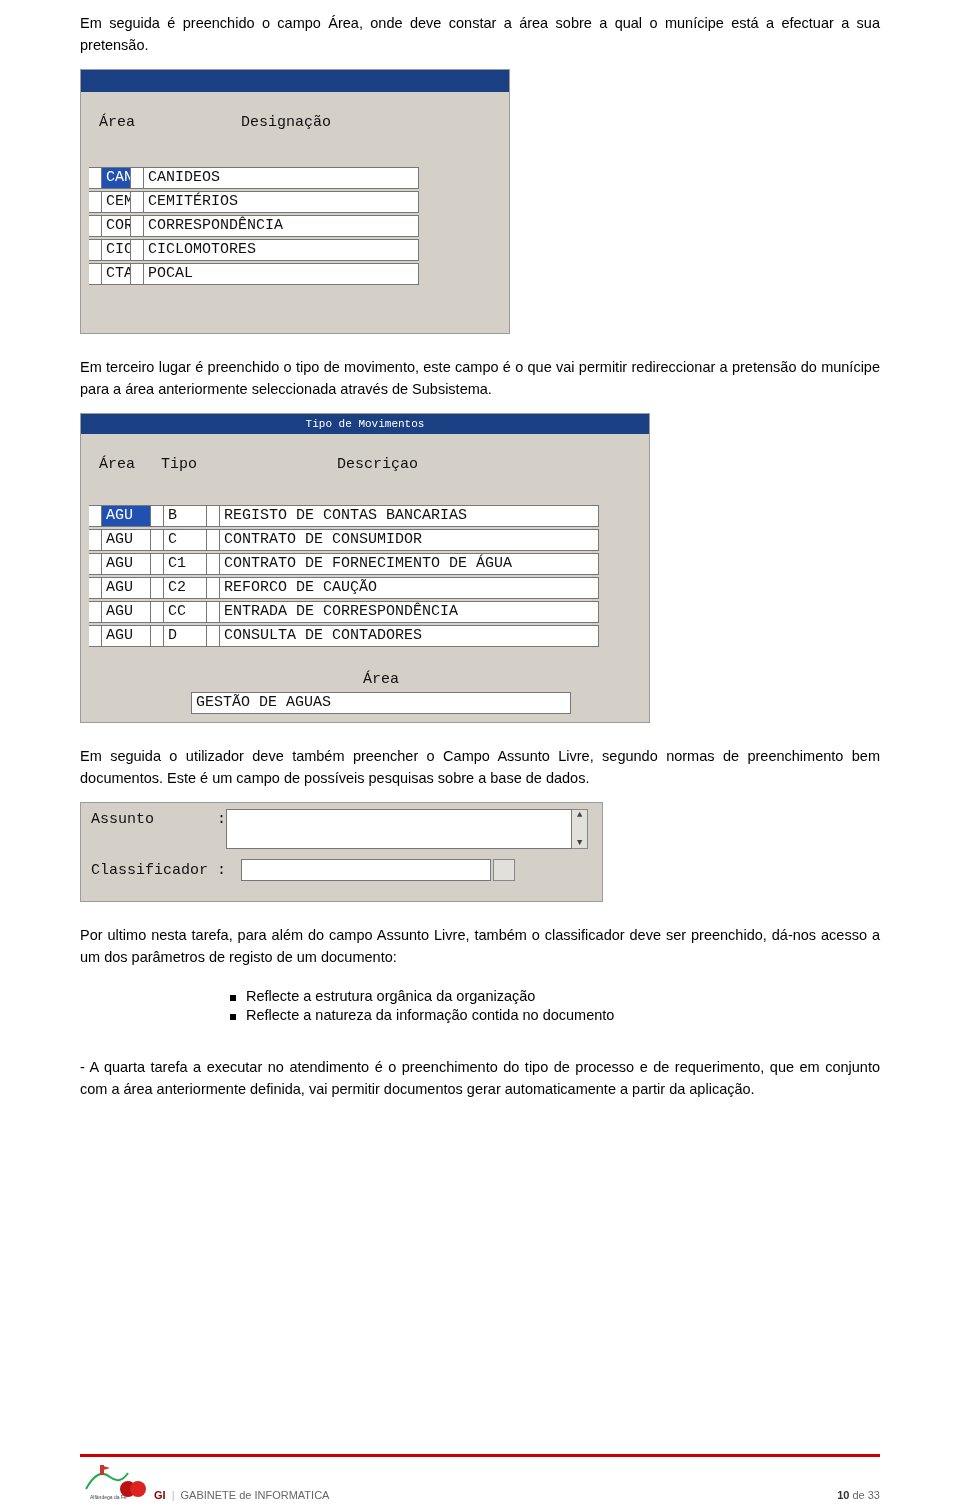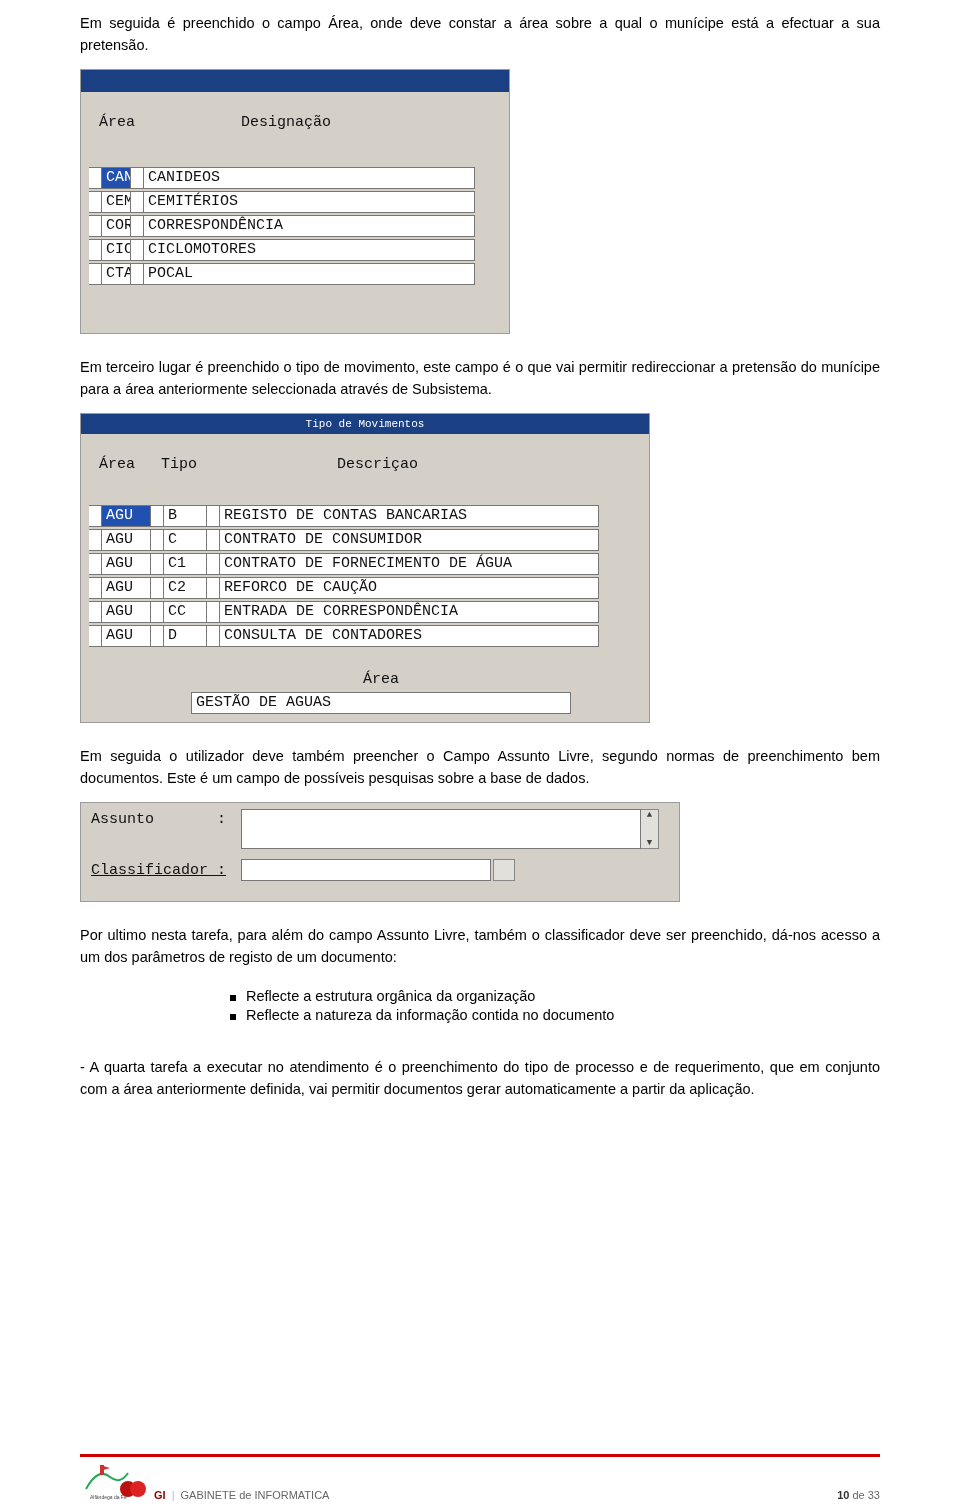--- a/index.html
+++ b/index.html
@@ -45,30 +45,30 @@
     padding: 1px 4px;
     height: 22px;
     line-height: 18px;
     white-space: nowrap;
     overflow: hidden;
   }
   .ufield.sel { background: #2050b0; color: #fff; }
   .gap-col { width: 12px; height: 22px; background: #fff; border: 1px solid #777; border-left: none; border-right: none; }
   
   .p1 .c-area { width: 30px; }
-  .p1 .c-desig { width: 332px; }
+  .p1 .c-desig { width: 276px; }
   
   .p2 .c-area { width: 50px; }
   .p2 .c-tipo { width: 44px; }
   .p2 .c-desc { width: 380px; }
   .p2-sub { padding: 8px 8px 8px 110px; }
   .p2-sub .sub-label { font-family: "Courier New", monospace; text-align: center; width: 380px; margin-bottom: 4px; }
   .p2-sub .sub-field { width: 380px; }
   
-  .p3 { padding: 6px 14px 10px 10px; width: 600px; }
+  .p3 { padding: 6px 14px 10px 10px; width: 523px; }
   .p3 .row3 { display: flex; align-items: flex-start; margin-bottom: 10px; }
   .p3 .lbl3 { width: 150px; font-family: "Courier New", monospace; padding-top: 2px; }
   .p3 .tarea {
     background: #fff; border: 1px solid #777;
     font-family: "Courier New", monospace; font-size: 15px;
     padding: 2px 4px; width: 400px; height: 40px; resize: none;
   }
   .p3 .scroll { width: 18px; height: 40px; background: #e2e0da; border: 1px solid #888; border-left: none;
     display: flex; flex-direction: column; justify-content: space-between; align-items: center; font-size: 9px; color: #444; }
   .p3 .cfield { width: 250px; }
@@ -213,21 +213,21 @@
   <div class="row3">
     <div class="lbl3">
       <span>Assunto</span>&nbsp;&nbsp;&nbsp;&nbsp;&nbsp;&nbsp;&nbsp;<span>:</span>
     </div>
     <textarea class="tarea" style=""></textarea>
     <div class="scroll">
       <span>▲</span>
       <span>▼</span>
     </div>
   </div>
-  <div class="row3" style="align-items:center;text-decoration:underline;">
+  <div class="row3" style="align-items:center;">
     <div class="lbl3">
       <span>Classificador</span>&nbsp;<span>:</span>
     </div>
     <div class="ufield cfield"></div>
     <div class="cbtn"></div>
   </div>
 </div>
 
 <p class="paragraph">Por ultimo nesta tarefa, para além do campo Assunto Livre, também o classificador deve ser preenchido, dá-nos acesso a um dos parâmetros de registo de um documento:</p>
 

